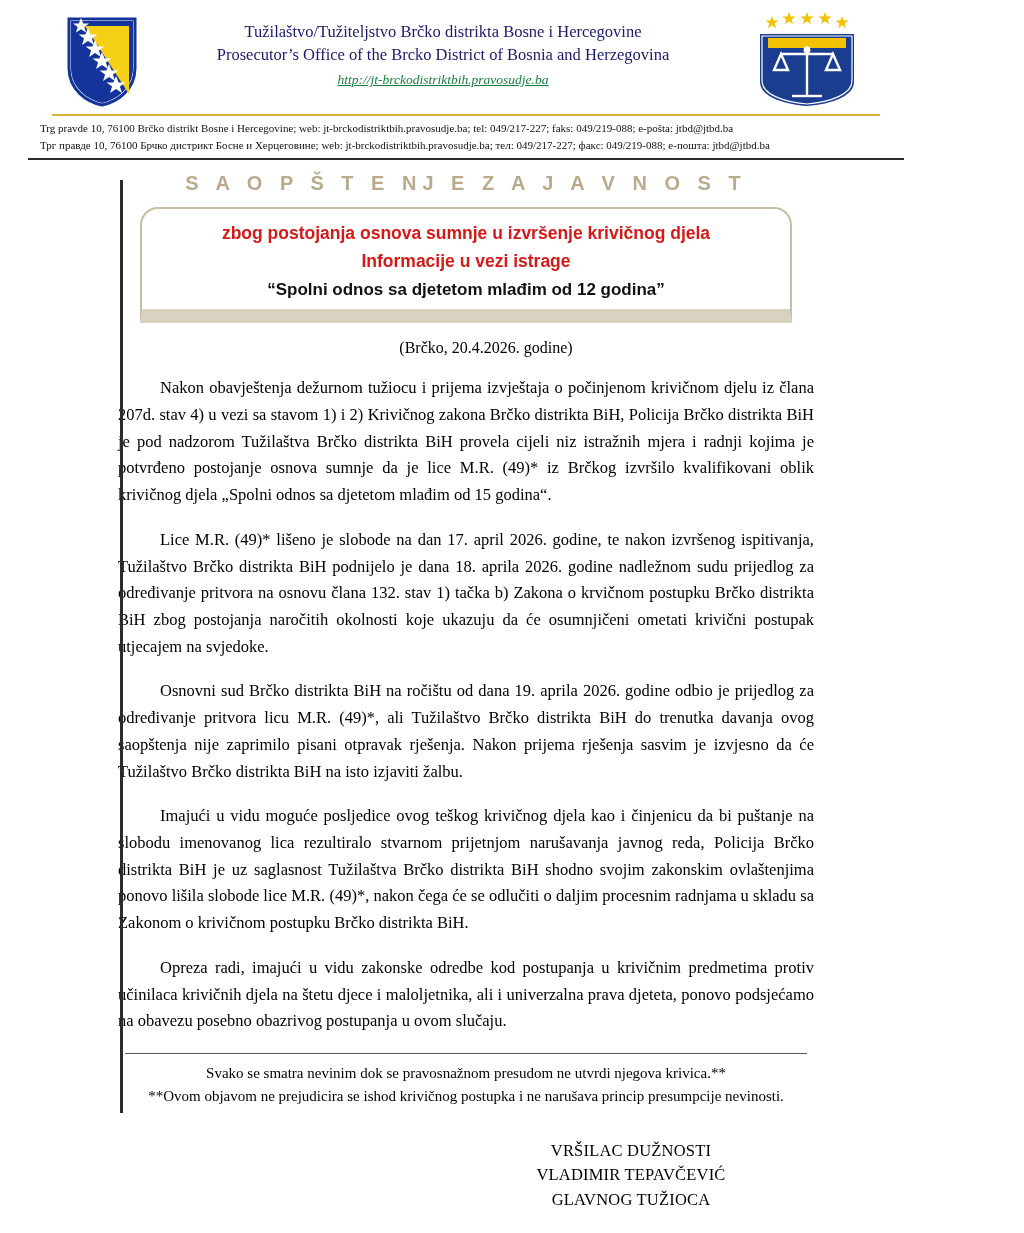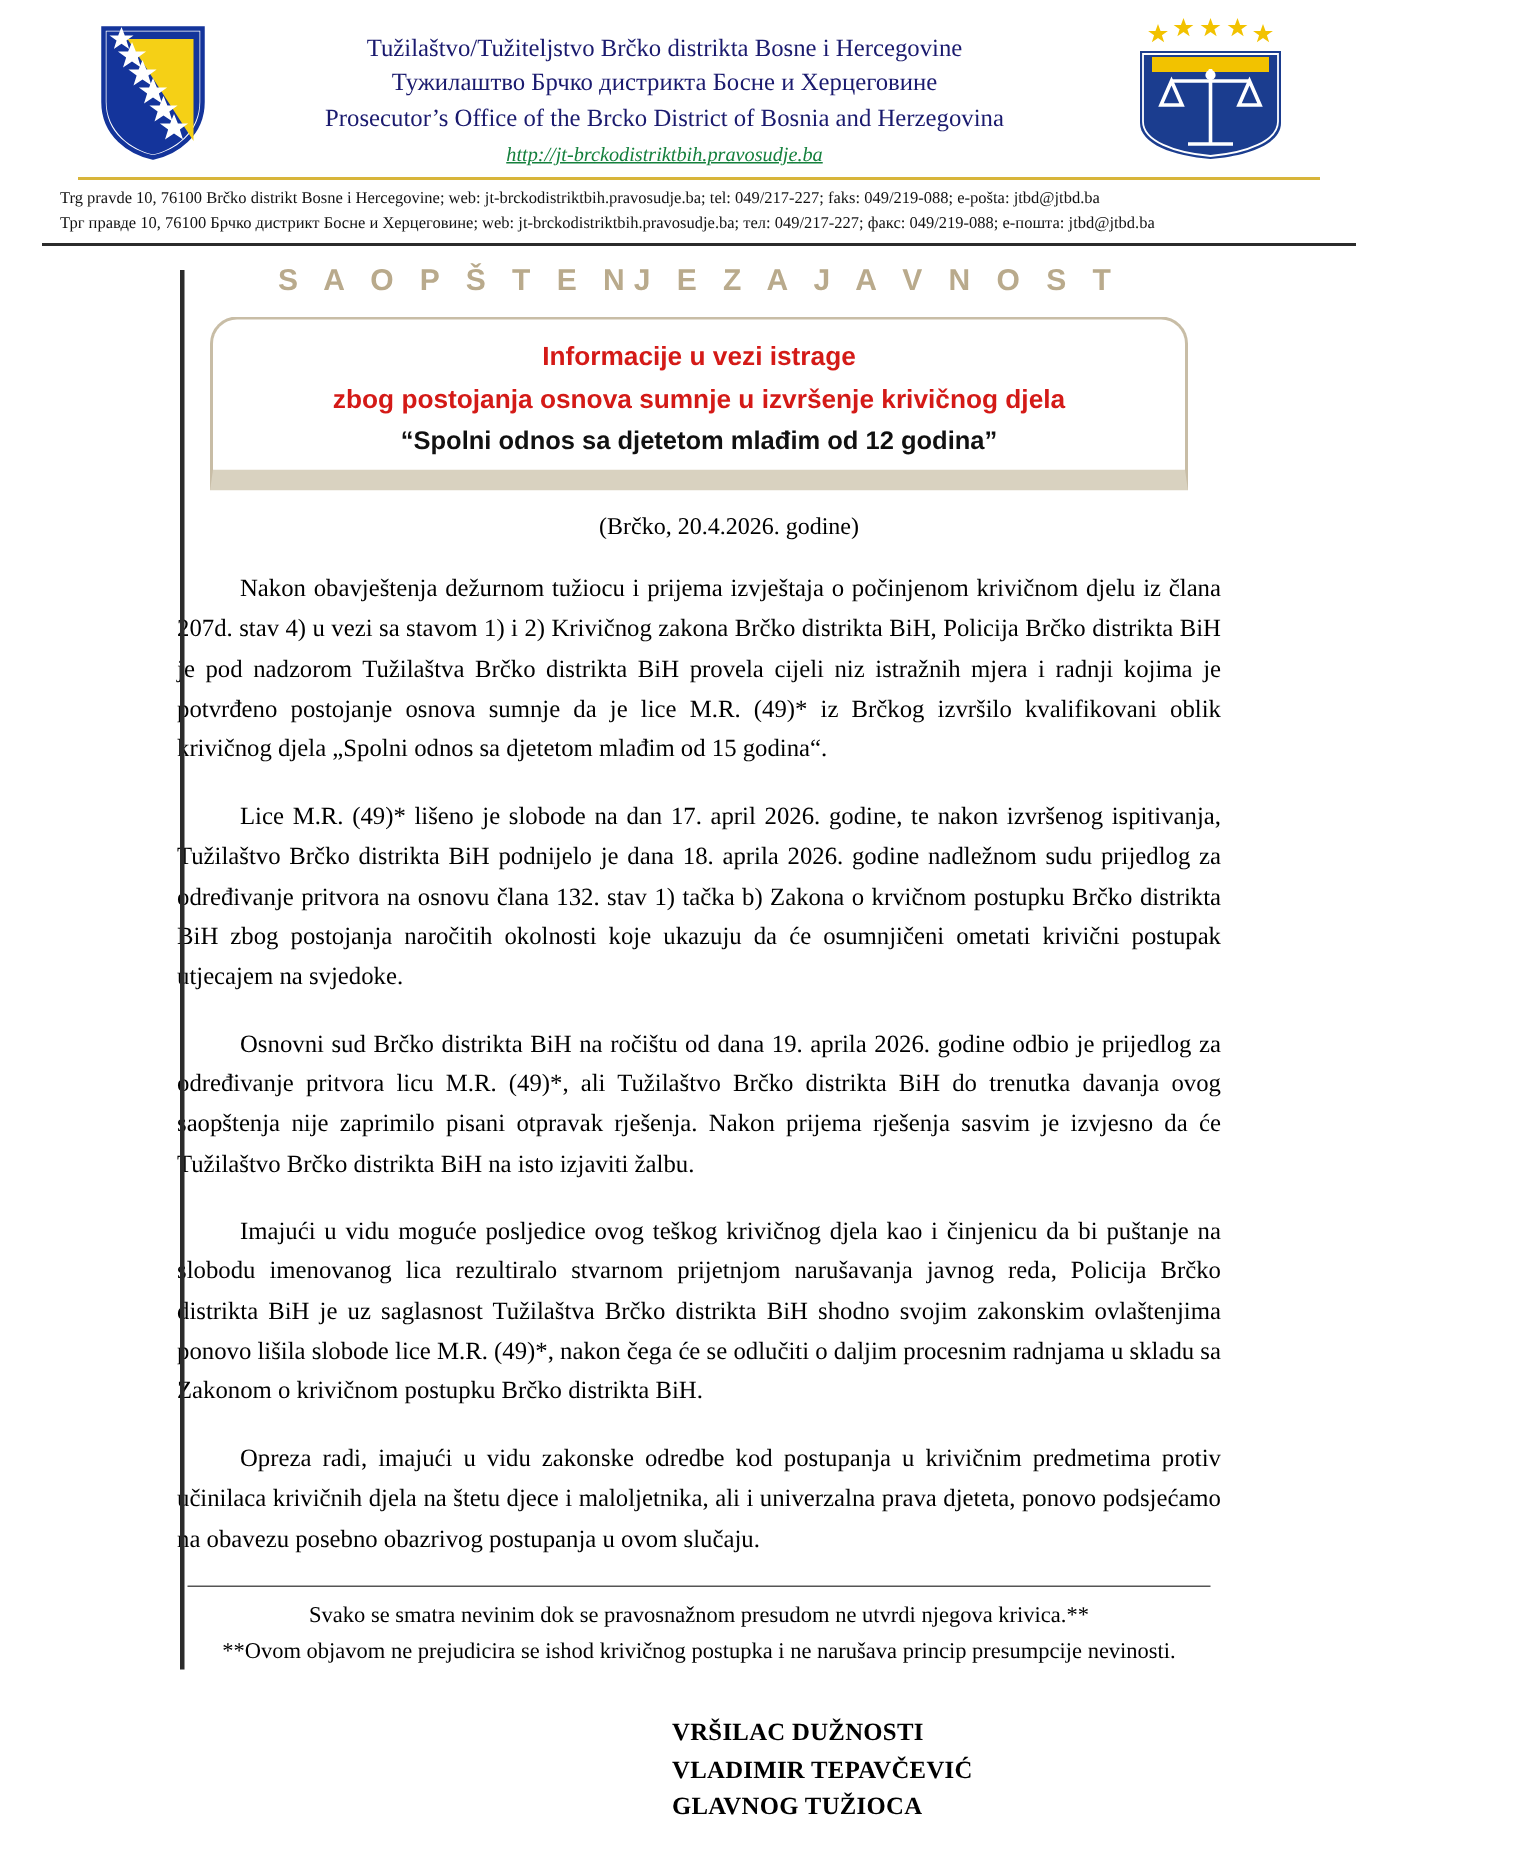--- a/index.html
+++ b/index.html
@@ -151,22 +151,22 @@
 
   .disclaimer {
     margin: 8px 118px 0 118px;
     text-align: center;
     font-size: 15px;
     line-height: 1.55;
   }
 
   .signature {
     margin: 30px 118px 0 118px;
+    text-align: center;
     padding-left: 330px;
-    font-weight: bold;
   }
   .signature div {
     font-size: 16.5px;
     line-height: 1.5;
     letter-spacing: .2px;
   }
 
   .vbar-left {
     position: absolute;
     left: 120px;
@@ -196,21 +196,20 @@
           <polygon points="37,36 39.6,42.4 46.4,42.4 40.9,46.4 43,53 37,49 31,53 33.1,46.4 27.6,42.4 34.4,42.4"></polygon>
           <polygon points="44,48 46.6,54.4 53.4,54.4 47.9,58.4 50,65 44,61 38,65 40.1,58.4 34.6,54.4 41.4,54.4"></polygon>
           <polygon points="51,60 53.6,66.4 60.4,66.4 54.9,70.4 57,77 51,73 45,77 47.1,70.4 41.6,66.4 48.4,66.4"></polygon>
           <polygon points="16,2 18.2,7.6 24,7.6 19.3,11 21.1,16.6 16,13.2 10.9,16.6 12.7,11 8,7.6 13.8,7.6"></polygon>
         </g>
       </svg>
     </div>
 
     <div class="header-center">
       <div class="header-line">Tužilaštvo/Tužiteljstvo Brčko distrikta Bosne i Hercegovine</div>
-      <div class="header-line">Тужилаштво Брчко дистрикта Босне и Херцеговине</div>
       <div class="header-line">Prosecutor’s Office of the Brcko District of Bosnia and Herzegovina</div>
       <a class="header-url" href="#">http://jt-brckodistriktbih.pravosudje.ba</a>
     </div>
 
     <div class="crest-right">
       <svg width="118" height="96" viewBox="0 0 118 96" aria-hidden="true">
         <g fill="#f2c200">
           <polygon points="24,4 25.7,8.6 30.6,8.6 26.6,11.5 28.1,16.2 24,13.3 19.9,16.2 21.4,11.5 17.4,8.6 22.3,8.6"></polygon>
           <polygon points="41,0 42.7,4.6 47.6,4.6 43.6,7.5 45.1,12.2 41,9.3 36.9,12.2 38.4,7.5 34.4,4.6 39.3,4.6"></polygon>
           <polygon points="59,0 60.7,4.6 65.6,4.6 61.6,7.5 63.1,12.2 59,9.3 54.9,12.2 56.4,7.5 52.4,4.6 57.3,4.6"></polygon>
@@ -237,22 +236,22 @@
   <div class="contact-block">
     <div class="contact-line">Trg pravde 10, 76100 Brčko distrikt Bosne i Hercegovine; web: jt-brckodistriktbih.pravosudje.ba; tel: 049/217-227; faks: 049/219-088; e-pošta: jtbd@jtbd.ba</div>
     <div class="contact-line">Трг правде 10, 76100 Брчко дистрикт Босне и Херцеговине; web: jt-brckodistriktbih.pravosudje.ba; тел: 049/217-227; факс: 049/219-088; е-пошта: jtbd@jtbd.ba</div>
   </div>
 
   <hr class="contact-rule">
 
   <div class="saopstenje">S A O P Š T E NJ E   Z A   J A V N O S T</div>
 
   <div class="title-box">
+    <div class="title-line">zbog postojanja osnova sumnje u izvršenje krivičnog djela</div>
     <div class="title-line">Informacije u vezi istrage</div>
-    <div class="title-line">zbog postojanja osnova sumnje u izvršenje krivičnog djela</div>
     <div class="title-line quote">“Spolni odnos sa djetetom mlađim od 12 godina”</div>
   </div>
 
   <div class="dateline">(Brčko, 20.4.2026. godine)</div>
 
   <div class="body-text">
     <p>Nakon obavještenja dežurnom tužiocu i prijema izvještaja o počinjenom krivičnom djelu iz člana 207d. stav 4) u vezi sa stavom 1) i 2) Krivičnog zakona Brčko distrikta BiH, Policija Brčko distrikta BiH je pod nadzorom Tužilaštva Brčko distrikta BiH provela cijeli niz istražnih mjera i radnji kojima je potvrđeno postojanje osnova sumnje da je lice M.R. (49)* iz Brčkog izvršilo kvalifikovani oblik krivičnog djela „Spolni odnos sa djetetom mlađim od 15 godina“.</p>
     <p>Lice M.R. (49)* lišeno je slobode na dan 17. april 2026. godine, te nakon izvršenog ispitivanja, Tužilaštvo Brčko distrikta BiH podnijelo je dana 18. aprila 2026. godine nadležnom sudu prijedlog za određivanje pritvora na osnovu člana 132. stav 1) tačka b) Zakona o krvičnom postupku Brčko distrikta BiH zbog postojanja naročitih okolnosti koje ukazuju da će osumnjičeni ometati krivični postupak utjecajem na svjedoke.</p>
     <p>Osnovni sud Brčko distrikta BiH na ročištu od dana 19. aprila 2026. godine odbio je prijedlog za određivanje pritvora licu M.R. (49)*, ali Tužilaštvo Brčko distrikta BiH do trenutka davanja ovog saopštenja nije zaprimilo pisani otpravak rješenja. Nakon prijema rješenja sasvim je izvjesno da će Tužilaštvo Brčko distrikta BiH na isto izjaviti žalbu.</p>
     <p>Imajući u vidu moguće posljedice ovog teškog krivičnog djela kao i činjenicu da bi puštanje na slobodu imenovanog lica rezultiralo stvarnom prijetnjom narušavanja javnog reda, Policija Brčko distrikta BiH je uz saglasnost Tužilaštva Brčko distrikta BiH shodno svojim zakonskim ovlaštenjima ponovo lišila slobode lice M.R. (49)*, nakon čega će se odlučiti o daljim procesnim radnjama u skladu sa Zakonom o krivičnom postupku Brčko distrikta BiH.</p>

